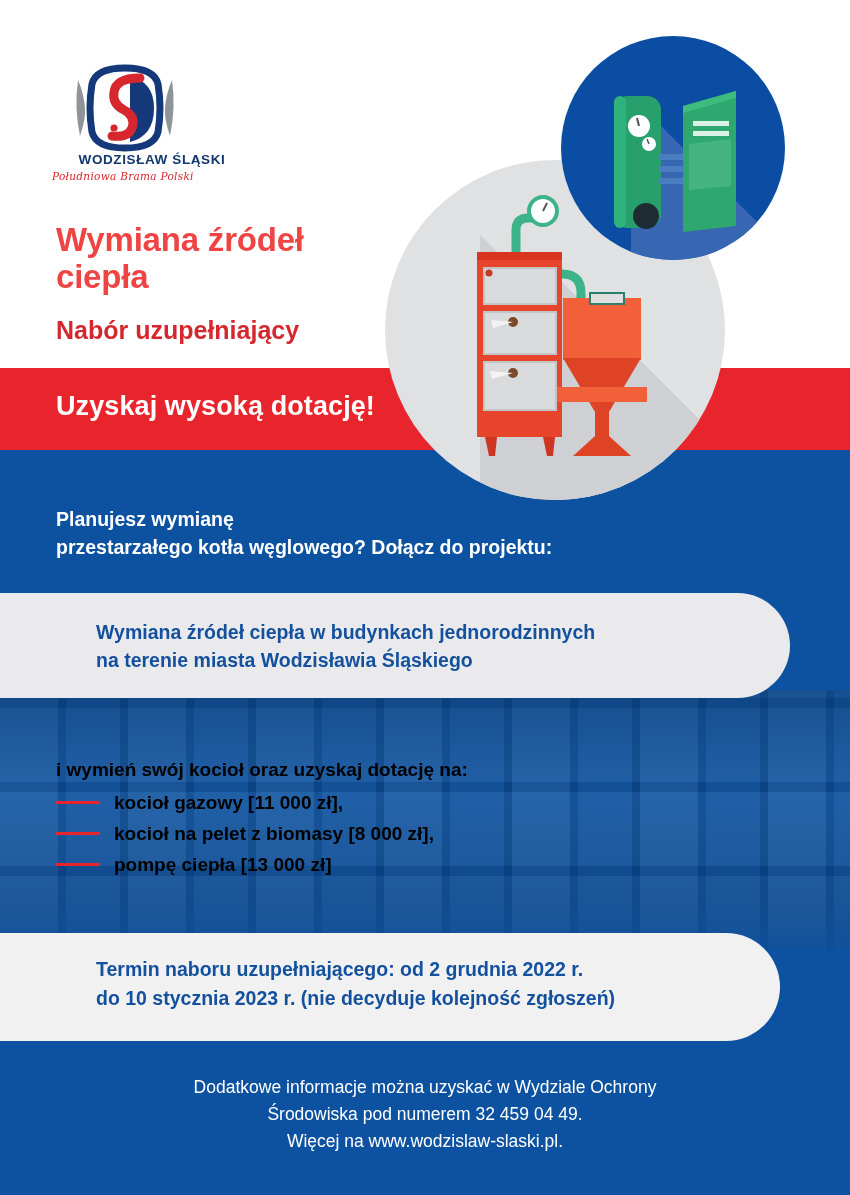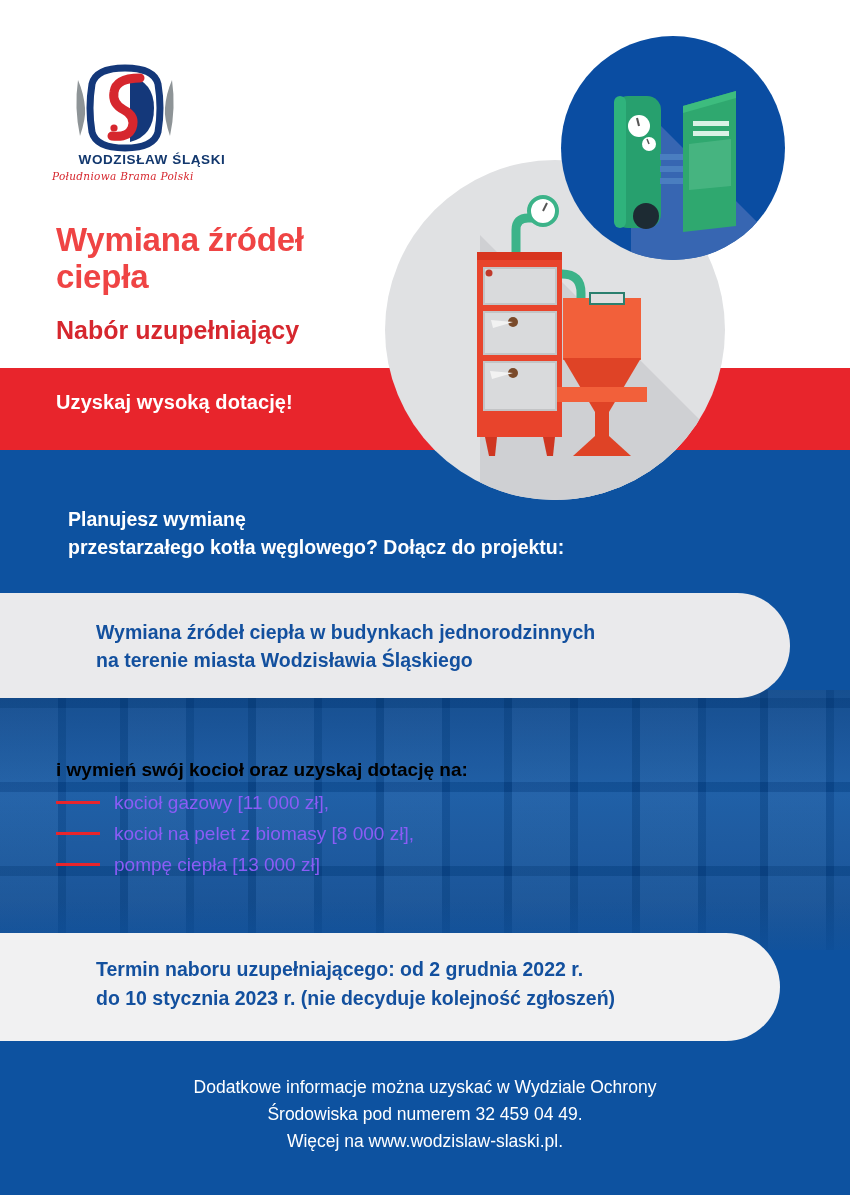--- a/index.html
+++ b/index.html
@@ -96,27 +96,27 @@
   }
   .subhead{
     position:absolute;left:56px;top:317px;width:420px;
     font-size:25px;line-height:1.1;font-weight:bold;
     color:#d6272e;
   }
 
   
   .banner-text{
     position:absolute;left:56px;top:391px;
-    font-size:20px;font-weight:bold;color:#ffffff;letter-spacing:.1px;
+    font-size:27px;font-weight:bold;color:#ffffff;letter-spacing:.1px;
   }
 
   
   .question{
     position:absolute;left:56px;top:505px;width:640px;
-    font-size:19.5px;line-height:1.45;font-weight:bold;color:#ffffff;margin-left:12px;
+    font-size:19.5px;line-height:1.45;font-weight:bold;color:#ffffff;
   }
 
   
   .pill-project{
     position:absolute;left:-40px;top:593px;width:830px;height:105px;
     background:#eaeaec;
     border-radius:0 60px 60px 0;
   }
   .pill-project-text{
     position:absolute;left:96px;top:618px;width:660px;
@@ -131,21 +131,21 @@
   .bullet-list{
     position:absolute;left:56px;top:787px;width:620px;
   }
   .bullet-row{
     display:flex;align-items:center;height:31px;
   }
   .bullet-dash{
     width:44px;height:3px;background:#e8252c;margin-right:14px;flex:0 0 auto;
   }
   .bullet-label{
-    font-size:19px;font-weight:normal;color:#8b5cf6;white-space:nowrap;
+    font-size:19px;font-weight:bold;color:#000000;white-space:nowrap;
   }
 
   
   .pill-deadline{
     position:absolute;left:-40px;top:933px;width:820px;height:108px;
     background:#f1f1f2;
     border-radius:0 60px 60px 0;
   }
   .pill-deadline-text{
     position:absolute;left:96px;top:955px;width:680px;

